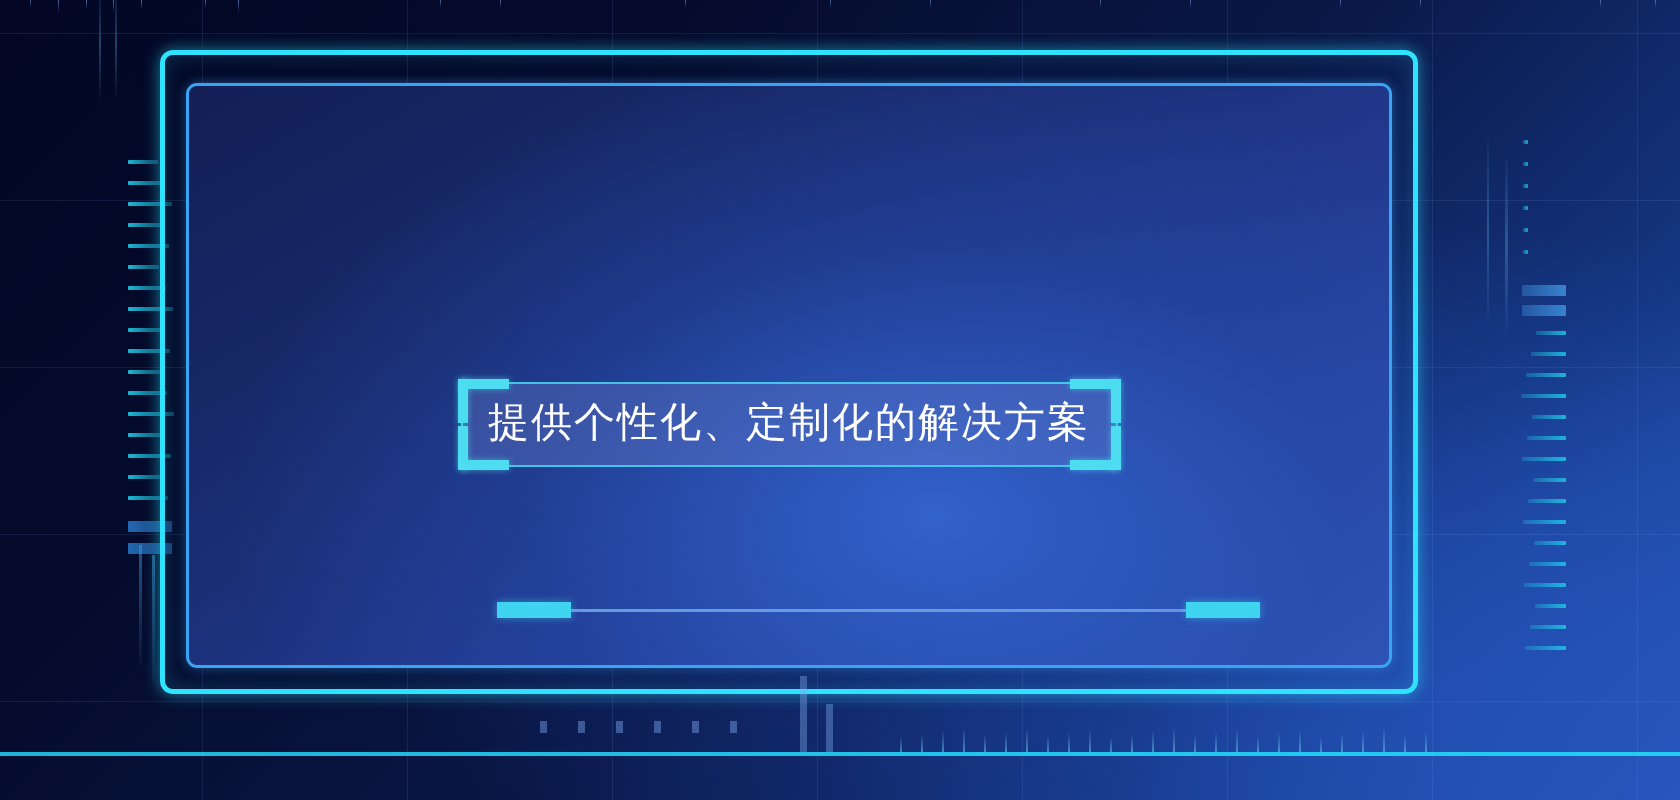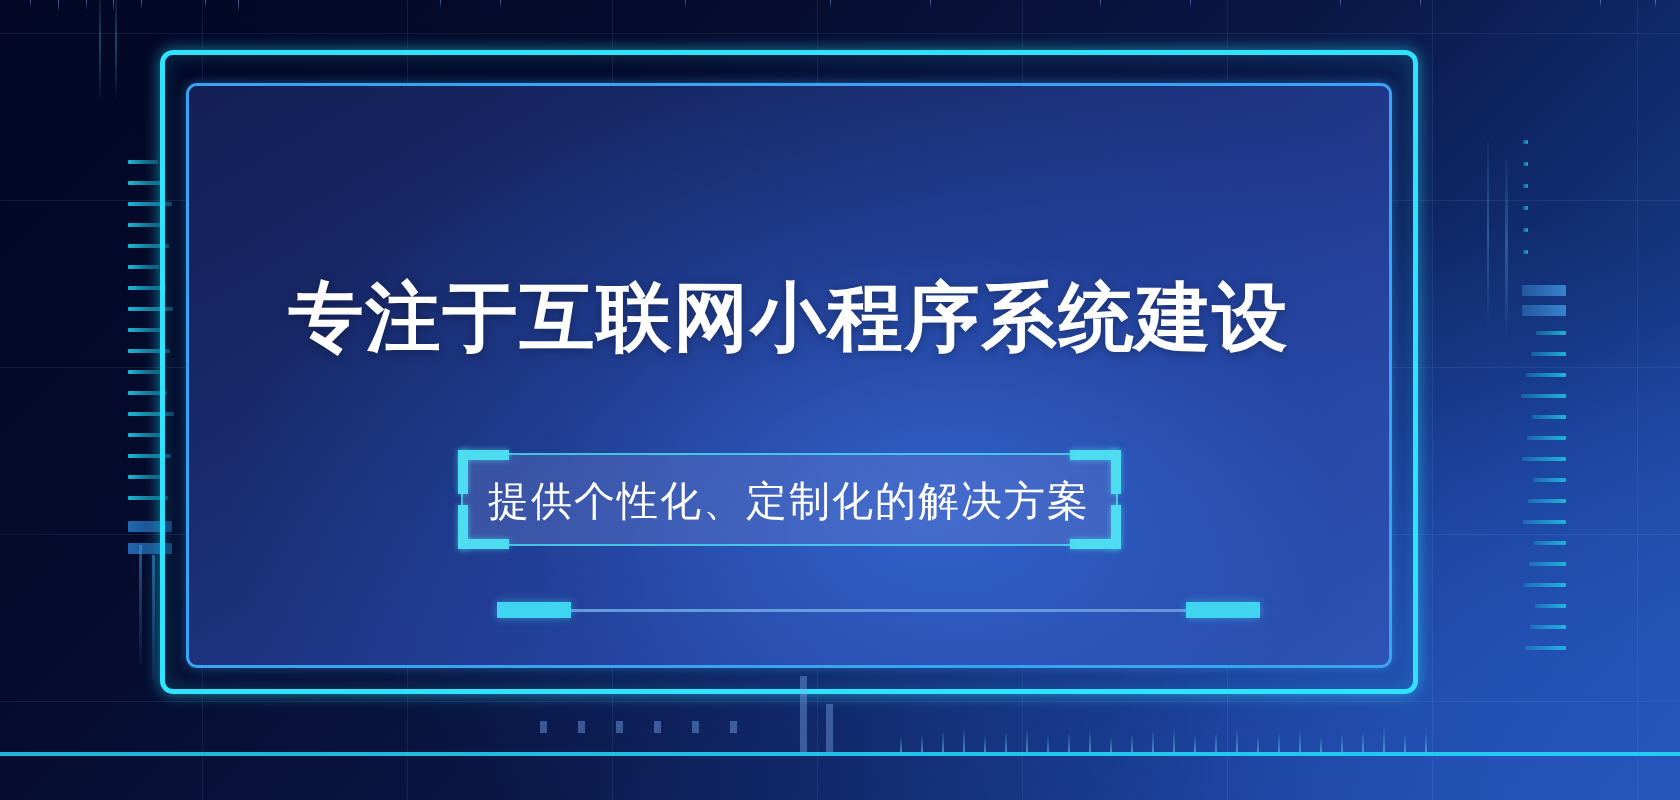--- a/index.html
+++ b/index.html
@@ -124,21 +124,21 @@
     letter-spacing:2px;
     line-height:1;
     margin-top:75px;
     text-shadow:0 2px 10px rgba(0,0,0,.30);
     white-space:nowrap;
   }
 
   .sub-wrap{
     position:relative;
     margin-top:98px;
-    padding:24px 40px 20px 40px;
+    padding:16px 40px 20px 40px;
     width:657px;
     display:flex; align-items:center; justify-content:center;
     background:linear-gradient(to right, rgba(120,140,215,.30), rgba(130,145,215,.22));
     border:2px solid rgba(70,215,240,.85);
   }
   .sub-text{
     font-size:41px; color:#ffffff; letter-spacing:2px; line-height:1.1;
     white-space:nowrap;
   }
   
@@ -294,21 +294,20 @@
       <i style="left: 420px; height: 14px;"></i>
       <i style="left: 441px; height: 17px;"></i>
       <i style="left: 462px; height: 20px;"></i>
       <i style="left: 483px; height: 23px;"></i>
       <i style="left: 504px; height: 16px;"></i>
       <i style="left: 525px; height: 19px;"></i>
     </div>
   <div class="bot-rule" style="bottom:44px;"></div>
 
   <div class="content">
-    <div class="headline">专注于互联网小程序系统建设</div>
 
     <div class="sub-wrap">
       <span class="br tl-h"></span>
       <span class="br tl-v"></span>
       <span class="br tr-h"></span>
       <span class="br tr-v"></span>
       <span class="br bl-h"></span>
       <span class="br bl-v"></span>
       <span class="br brr-h"></span>
       <span class="br brr-v"></span>

